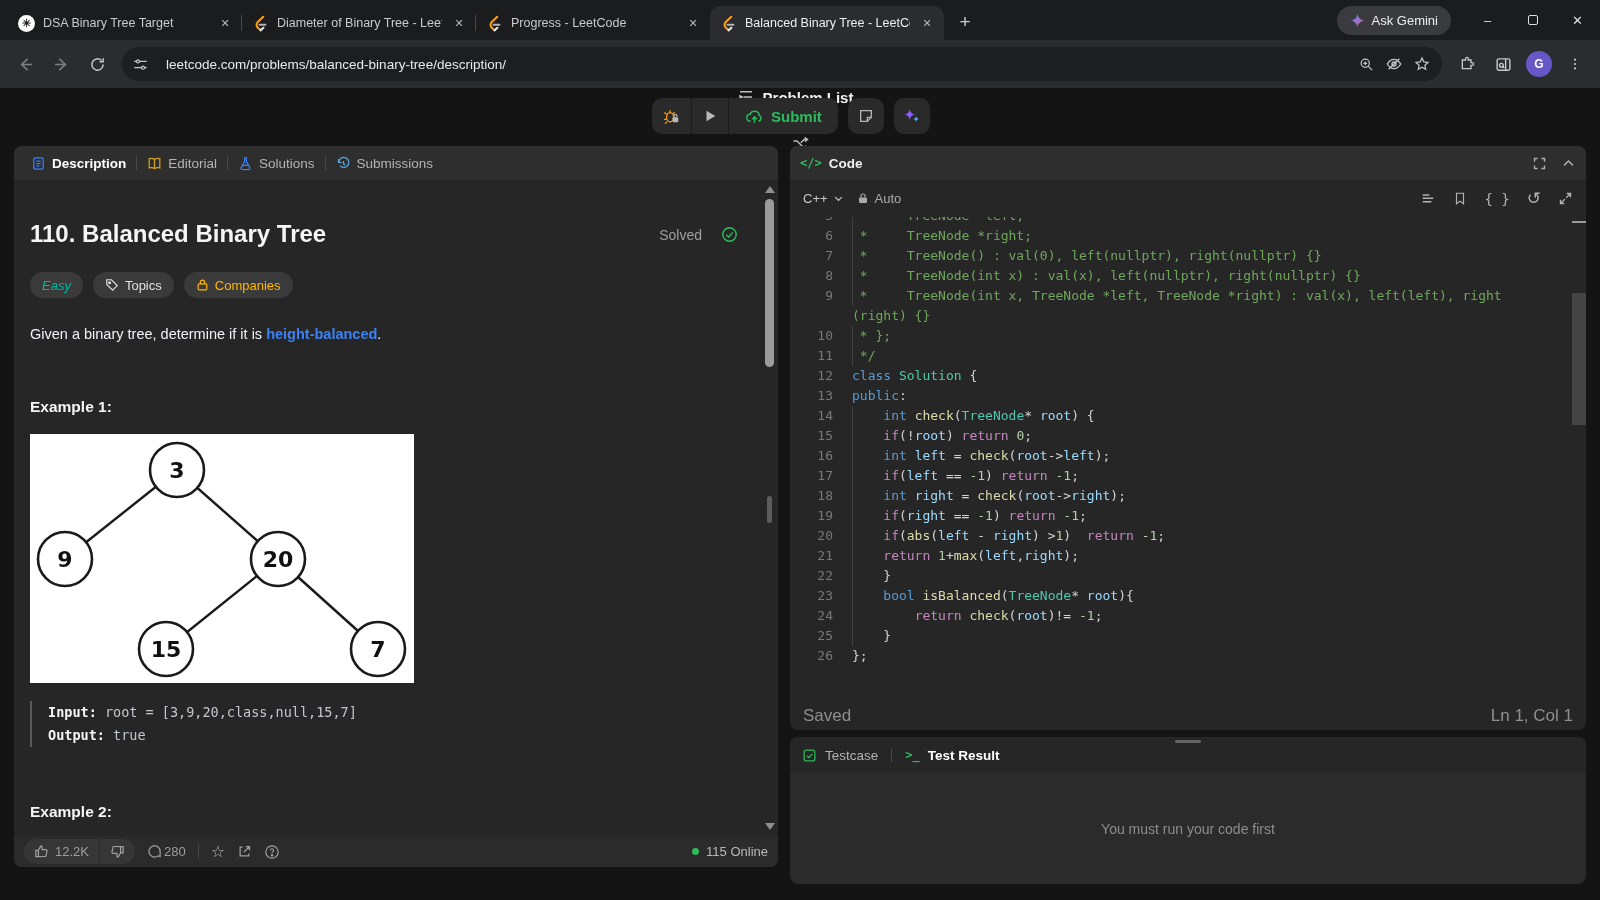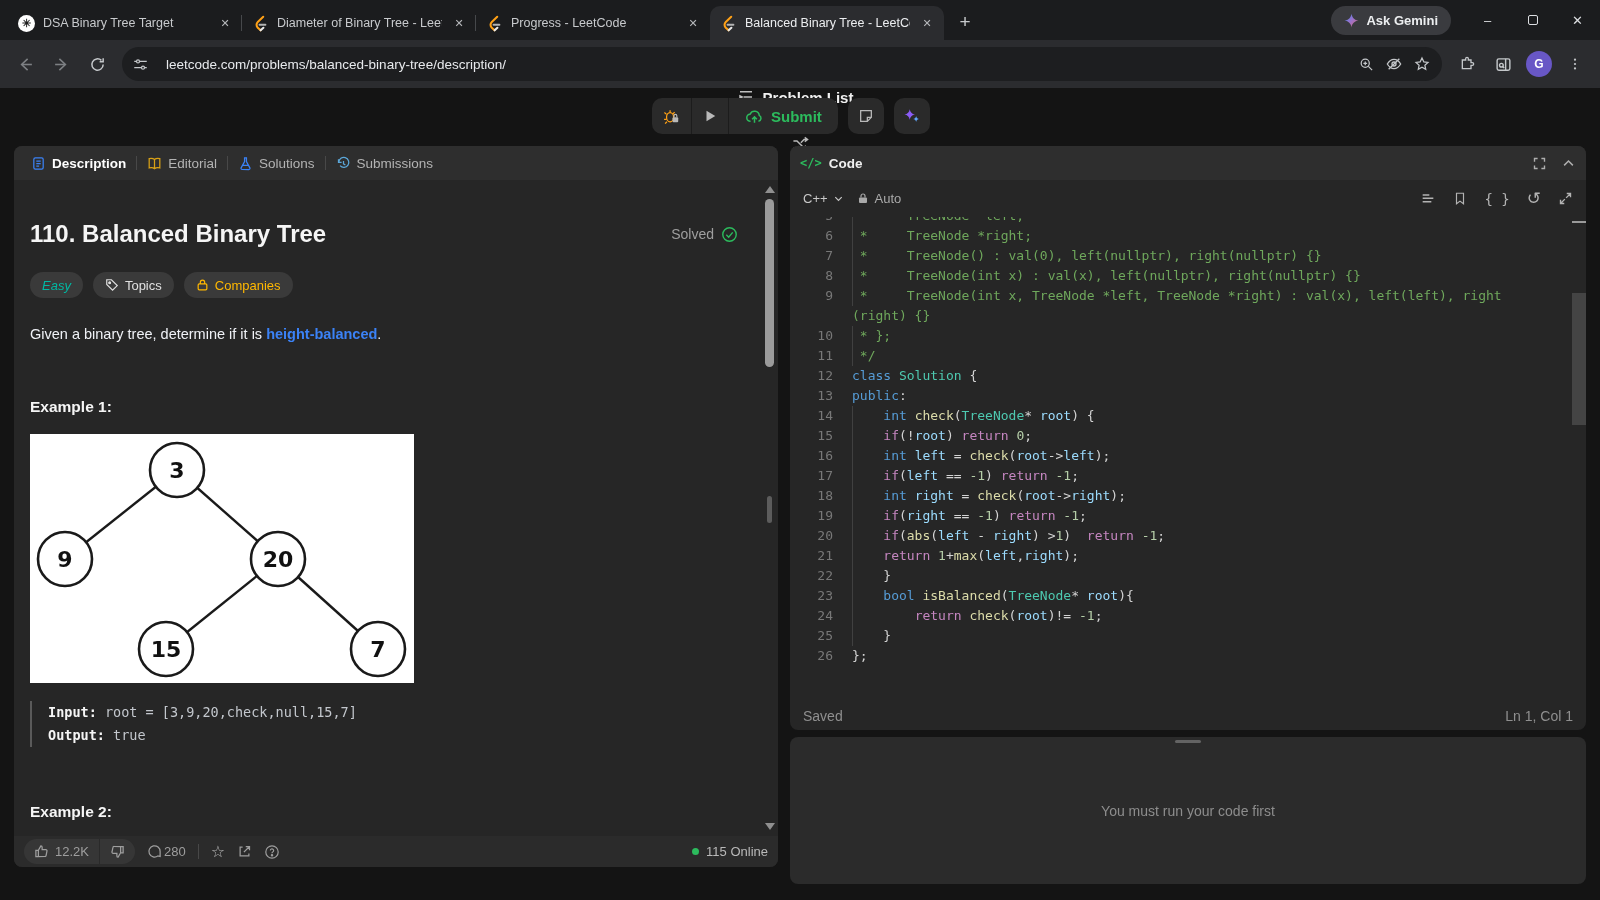--- a/index.html
+++ b/index.html
@@ -16,21 +16,21 @@
                     font-size:11px; color:#b7b9bc; flex:none; }
   .tab.active { background:#2b2c2f; border-radius:10px 10px 0 0; color:#eceef0; }
   .tab:not(.active):not(:first-child)::before { content:""; position:absolute; left:-1px; top:9px; height:16px; width:1px; background:#46484b; }
   .fav { width:17px; height:17px; flex:none; display:flex; align-items:center; justify-content:center; }
   .fav-chatgpt { width:17px; height:17px; border-radius:50%; background:#fff; color:#1d1d1d; font-size:11px;
                  display:flex; align-items:center; justify-content:center; font-weight:bold; }
   .newtab-btn { width:30px; height:30px; margin:0 0 3px 6px; border-radius:50%; display:flex; align-items:center;
                 justify-content:center; color:#c8cacd; font-size:19px; }
   .tabstrip-right { margin-left:auto; display:flex; align-items:center; height:40px; }
   .gemini-btn { height:29px; background:#3a3b3f; border-radius:15px; display:flex; align-items:center; gap:7px;
-                padding:0 13px; color:#eceef0; font-size:13px; font-weight:700; margin-right:14px;text-align:right; }
+                padding:0 13px; color:#eceef0; font-size:13px; font-weight:400; margin-right:14px;text-align:right; }
   .win-btn { width:45px; height:40px; display:flex; align-items:center; justify-content:center; color:#dddfe2; font-size:13px; }
   .win-max-glyph { width:10px; height:10px; border:1.4px solid #dddfe2; border-radius:2px; }
 
   .toolbar { height:48px; background:#2b2c2f; display:flex; align-items:center; padding:0 8px; gap:2px; }
   .tb-icon { width:34px; height:34px; border-radius:50%; display:flex; align-items:center; justify-content:center; color:#c4c7ca; }
   .tb-icon.disabled { color:#7d8084; }
   .omnibox { flex:1; height:34px; margin:0 6px; background:#1d1e20; border-radius:17px; display:flex; align-items:center; padding:0 6px 0 4px;gap:6px; }
   .omni-site { width:28px; height:28px; border-radius:50%; display:flex; align-items:center; justify-content:center; color:#c4c7ca; }
   .omni-url { flex:1; font-size:13.5px; color:#e8eaed; margin-left:6px; white-space:nowrap; overflow:hidden; }
   .omni-actions { display:flex; align-items:center; }
@@ -66,21 +66,21 @@
   .panel { background:#262626; border-radius:8px; display:flex; flex-direction:column; overflow:hidden; }
   .panel-header { height:34px; background:#2e2e2e; display:flex; align-items:center; padding:0 10px; flex:none; }
   .ph-item { display:flex; align-items:center; gap:6px; font-size:13.5px; color:#b3b3b3; padding:0 7px; }
   .ph-item.active { color:#ffffff; font-weight:700; }
   .ph-sep { width:1px; height:14px; background:#484848; margin:0 3px; }
 
   .left-panel { width:764px; height:721px; flex:none; }
   .desc-body { flex:1; position:relative; padding:0 40px 0 16px; overflow:hidden; }
   .title-row { margin-top:40px; display:flex; align-items:flex-start; }
   .prob-title { font-size:24px; font-weight:600; color:#f5f5f5; }
-  .solved-wrap { margin-left:auto; display:flex; align-items:flex-start; gap:7px; color:#9e9e9e; font-size:14px; margin-top:6px; }
+  .solved-wrap { margin-left:auto; display:flex; align-items:center; gap:19px; color:#9e9e9e; font-size:14px; margin-top:6px; }
   .tags-row { margin-top:24px; display:flex; gap:10px; }
   .tag-pill { height:26px; border-radius:13px; background:#3a3a3a; display:flex; align-items:center; gap:6px; padding:0 12px; font-size:13px; color:#e0e0e0; }
   .tag-easy { color:#00b8a3;font-style:italic; }
   .tag-companies { color:#ffb800; }
   .statement { margin-top:28px; font-size:14.5px; color:#eff1f6; }
   .statement a { color:#3b82f6; font-weight:700; text-decoration:none; }
   .example-label { margin-top:56px; font-size:15.5px; font-weight:700; color:#f5f5f5; }
   .tree-figure { margin-top:18px; width:384px; height:249px; background:#ffffff; }
   .io-block { margin-top:18px; border-left:2px solid #5a5a5a; padding-left:16px;
               font-family:"DejaVu Sans Mono", monospace; font-size:13.5px; line-height:23px; }
@@ -116,21 +116,21 @@
   .code-row { display:flex; white-space:pre; }
   .gutter { width:43px; text-align:right; color:#787878; flex:none; }
   .code-text { margin-left:19px; position:relative; }
   .indent-guide { position:absolute; left:0; top:0; height:100%; border-left:1px solid #404040; }
   .tok-cm { color:#6fa85c; } .tok-kw { color:#569cd6; } .tok-ty { color:#4ec9b0; }
   .tok-fn { color:#dcdcaa; } .tok-ct { color:#c586c0; } .tok-nu { color:#b5cea8; }
   .tok-va { color:#9cdcfe; } .tok-pl { color:#d4d4d4; }
   .editor-scroll { position:absolute; right:0; top:0; bottom:0; width:14px; }
   .cursor-ruler { position:absolute; right:0; top:4px; width:14px; height:2px; background:#9a9a9a; }
   .editor-thumb { position:absolute; right:0; top:76px; width:14px; height:132px; background:rgba(125,125,125,0.35); }
-  .status-bar { height:29px; display:flex; align-items:center; justify-content:space-between; padding:0 13px; color:#8f8f8f; font-size:14px; flex:none; }
+  .status-bar { height:29px; display:flex; align-items:center; justify-content:space-between; padding:0 13px; color:#8f8f8f; font-size:17px; flex:none; }
 
   .test-panel { flex:1; background:#2b2b2b; position:relative; }
   .test-header { height:36px; background:#262626; display:flex; align-items:center; padding:0 12px; gap:10px; flex:none; }
   .test-tab { display:flex; align-items:center; gap:8px; font-size:13.5px; color:#b3b3b3; }
   .test-tab.active { color:#ffffff; font-weight:700; }
   .term-glyph { color:#2cbb5d; font-family:"DejaVu Sans Mono", monospace; font-size:12px; font-weight:700; }
   .drag-handle { position:absolute; top:3px; left:50%; transform:translateX(-50%); width:26px; height:3px; border-radius:2px; background:#636363; }
   .test-body { flex:1; display:flex; align-items:center; justify-content:center; color:#8d8d8d; font-size:14px; }
   .panel-drag { position:absolute; left:767px; top:352px; width:5px; height:27px; border-radius:3px; background:#5c5c5c; }
 </style>
@@ -469,21 +469,21 @@
               <text x="35" y="125" text-anchor="middle" dominant-baseline="central" font-family="&quot;DejaVu Sans&quot;, sans-serif" font-size="22" font-weight="bold" fill="#111111">9</text>
               <circle cx="248" cy="125" r="27" fill="#ffffff" stroke="#1a1a1a" stroke-width="2.6"></circle>
               <text x="248" y="125" text-anchor="middle" dominant-baseline="central" font-family="&quot;DejaVu Sans&quot;, sans-serif" font-size="22" font-weight="bold" fill="#111111">20</text>
               <circle cx="136" cy="215" r="27" fill="#ffffff" stroke="#1a1a1a" stroke-width="2.6"></circle>
               <text x="136" y="215" text-anchor="middle" dominant-baseline="central" font-family="&quot;DejaVu Sans&quot;, sans-serif" font-size="22" font-weight="bold" fill="#111111">15</text>
               <circle cx="348" cy="215" r="27" fill="#ffffff" stroke="#1a1a1a" stroke-width="2.6"></circle>
               <text x="348" y="215" text-anchor="middle" dominant-baseline="central" font-family="&quot;DejaVu Sans&quot;, sans-serif" font-size="22" font-weight="bold" fill="#111111">7</text>
             </svg>
         </div>
         <div class="io-block">
-          <div><span class="io-label">Input:</span><span class="io-value"> root = [3,9,20,check,null,15,7]</span></div>
+          <div><span class="io-label">Input:</span><span class="io-value"> root = [3,9,20,class,null,15,7]</span></div>
           <div><span class="io-label">Output:</span><span class="io-value"> true</span></div>
         </div>
         <div class="example-label">Example 2:</div>
         <div class="partial-img">
           <svg width="508" height="36" viewBox="0 0 508 36">
               <circle cx="373" cy="44" r="37" fill="#ffffff" stroke="#1a1a1a" stroke-width="3"></circle>
             </svg>
         </div>
         <div class="desc-scrollbar">
           <div class="scroll-arrow scroll-up"></div>
@@ -612,19 +612,33 @@
           </div>
         </div>
         <div class="status-bar">
           <span>Saved</span>
           <span>Ln 1, Col 1</span>
         </div>
       </div>
 
       <div class="panel test-panel">
         <div class="drag-handle"></div>
+        <div class="test-header">
+          <div class="test-tab">
+            <svg width="15" height="15" viewBox="0 0 24 24" fill="none" stroke="#2cbb5d" stroke-width="2">
+                <rect x="3.5" y="3.5" width="17" height="17" rx="3"></rect>
+                <path d="M8 12.5 L11 15.5 L16.5 9.5"></path>
+              </svg>
+            <span>Testcase</span>
+          </div>
+          <div class="ph-sep"></div>
+          <div class="test-tab active">
+            <span class="term-glyph">&gt;_</span>
+            <span>Test Result</span>
+          </div>
+        </div>
         <div class="test-body">
           <span>You must run your code first</span>
         </div>
       </div>
     </div>
   </div>
 </div>
 
 </body></html>

